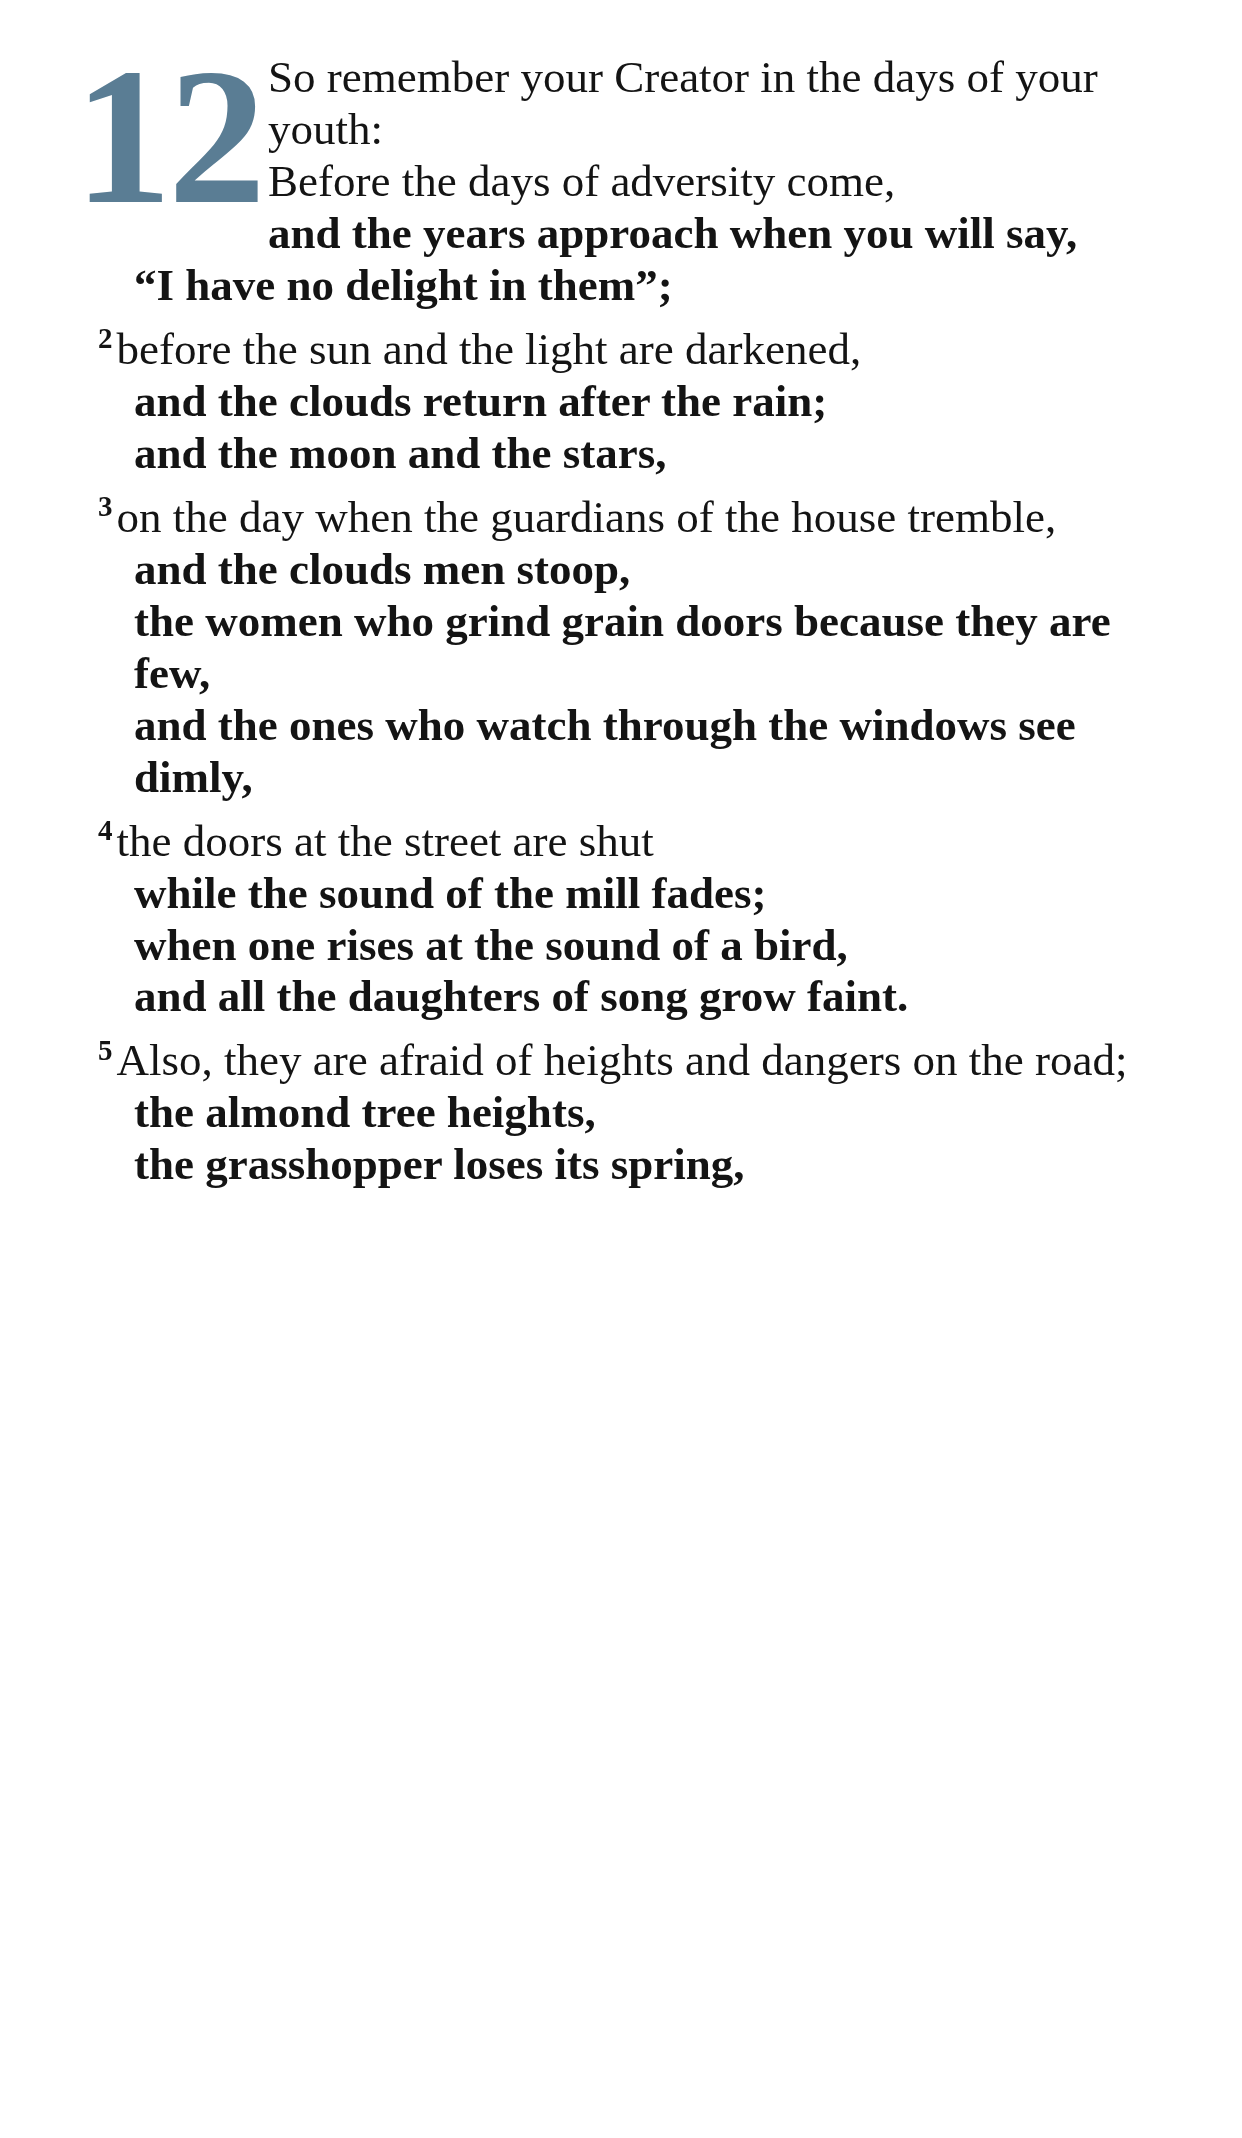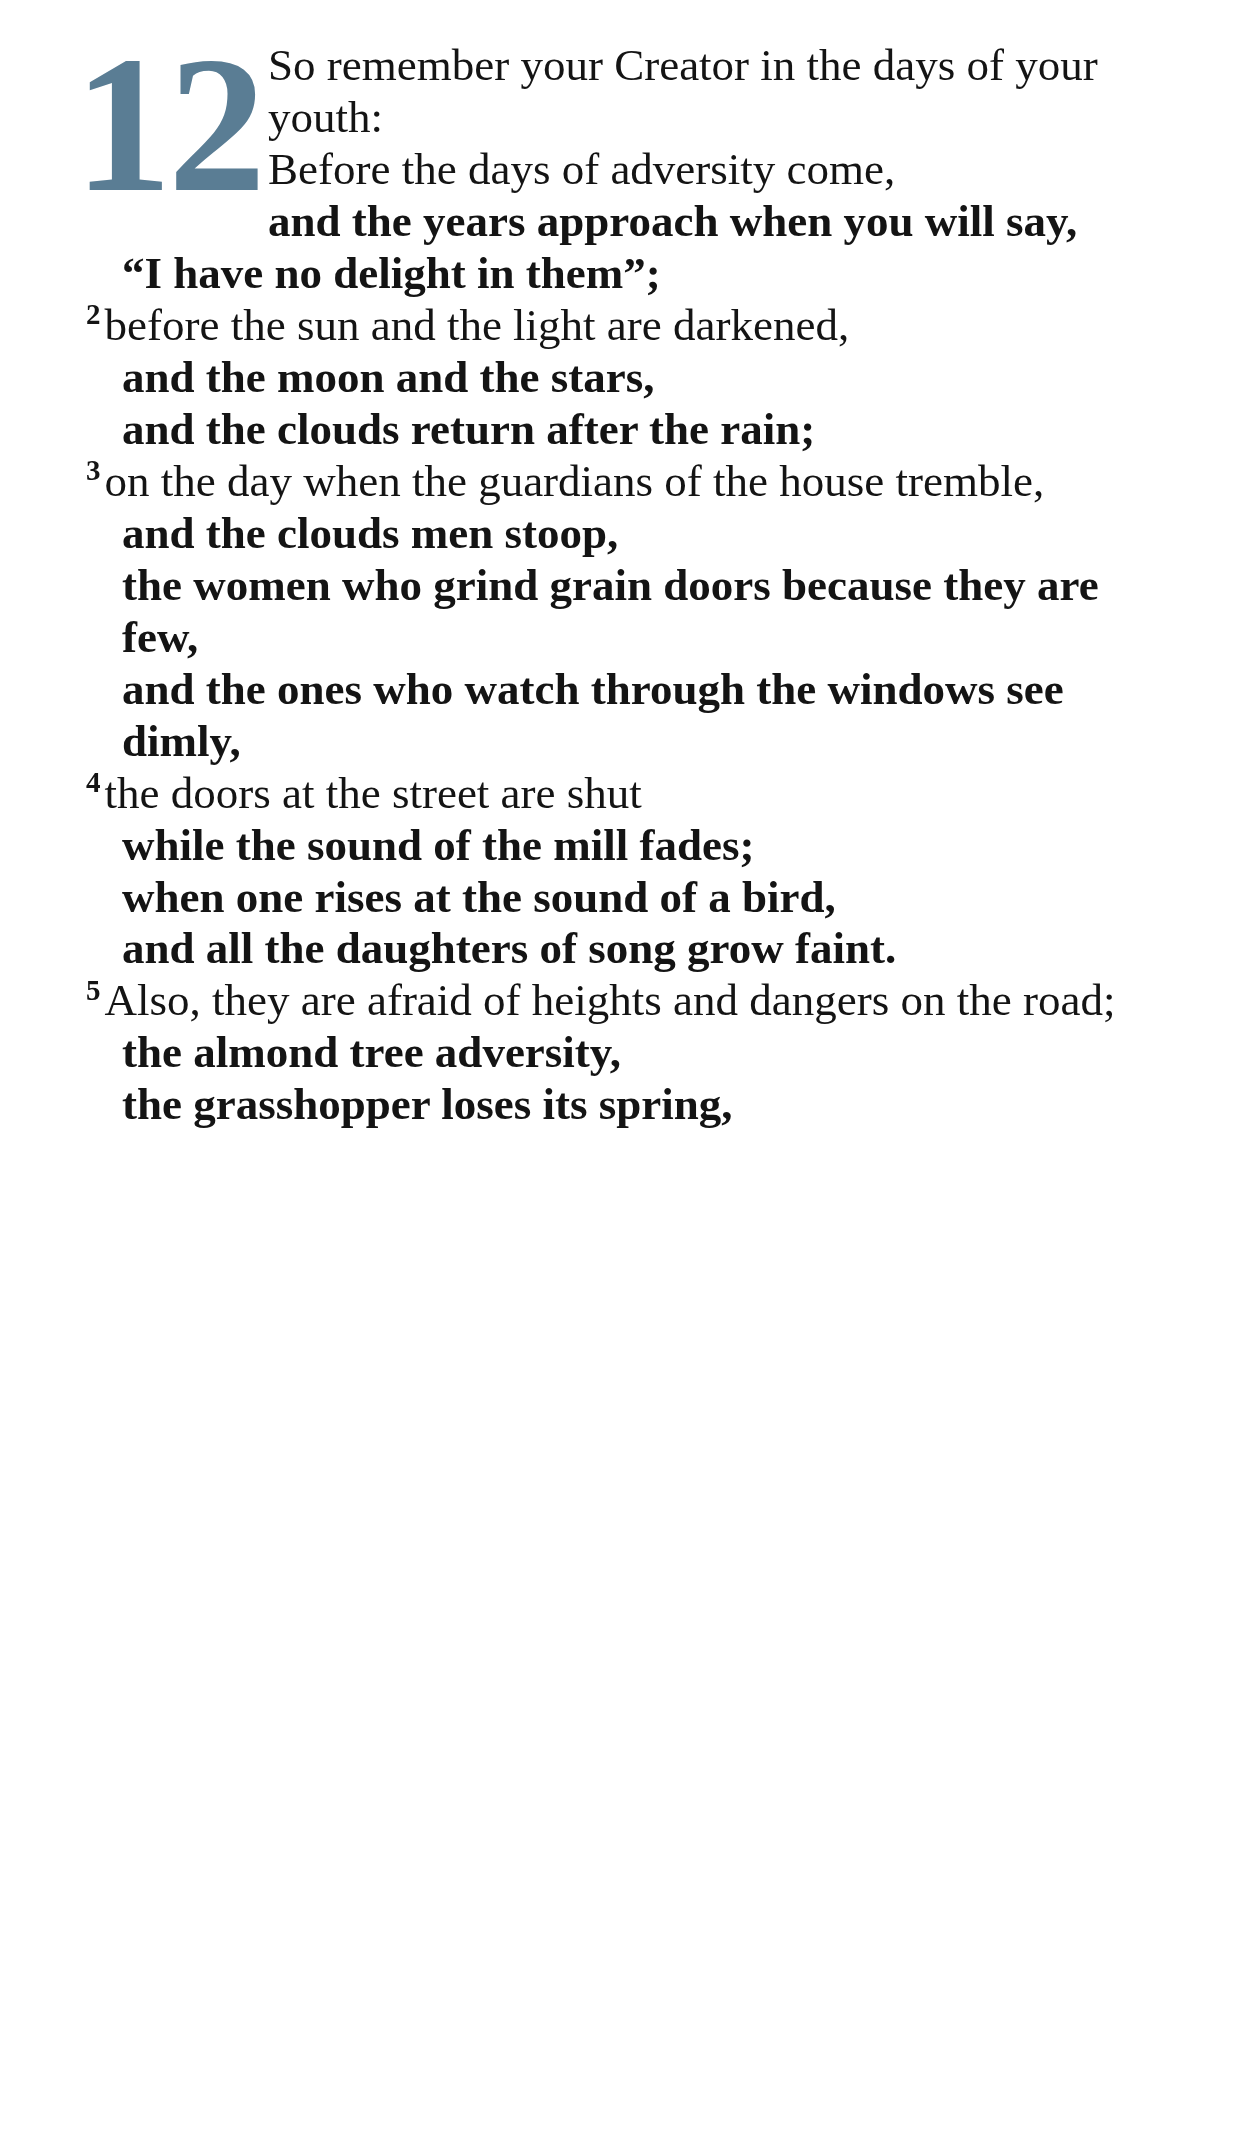--- a/index.html
+++ b/index.html
@@ -33,21 +33,21 @@
     color: #5a7d94;
     margin: 8px 6px 0 -12px;
     letter-spacing: -4px;
   }
   .verse-body {
     font-size: 45px;
     line-height: 1.155;
     text-align: left;
   }
   .verse-body p {
-    margin: 0;
+    margin: 12px;
   }
   .line {
     display: block;
   }
   .indent {
     padding-left: 36px;
     font-weight: bold;
   }
   .vnum {
     font-size: 29px;
@@ -69,40 +69,40 @@
 
       <p>
         <span class="line">So remember your Creator in the days of your youth:</span>
         <span class="line">Before the days of adversity come,</span>
         <span class="line indent">and the years approach when you will say,</span>
         <span class="line indent">“I have no delight in them”;</span>
       </p>
 
       <p>
         <span class="line"><span class="vnum">2</span><span>before the sun and the light are darkened,</span></span>
+        <span class="line indent">and the clouds return after the rain;</span>
         <span class="line indent">and the moon and the stars,</span>
-        <span class="line indent">and the clouds return after the rain;</span>
       </p>
 
       <p>
         <span class="line"><span class="vnum">3</span><span>on the day when the guardians of the house tremble,</span></span>
         <span class="line indent">and the clouds men stoop,</span>
         <span class="line indent">the women who grind grain doors because they are few,</span>
         <span class="line indent">and the ones who watch through the windows see dimly,</span>
       </p>
 
       <p>
         <span class="line"><span class="vnum">4</span><span>the doors at the street are shut</span></span>
         <span class="line indent">while the sound of the mill fades;</span>
         <span class="line indent">when one rises at the sound of a bird,</span>
         <span class="line indent">and all the daughters of song grow faint.</span>
       </p>
 
       <p>
         <span class="line"><span class="vnum">5</span><span>Also, they are afraid of heights and dangers on the road;</span></span>
-        <span class="line indent">the almond tree adversity,</span>
+        <span class="line indent">the almond tree heights,</span>
         <span class="line indent">the grasshopper loses its spring,</span>
       </p>
 
     </div>
   </div>
 
 </div>
 
 </body></html>

